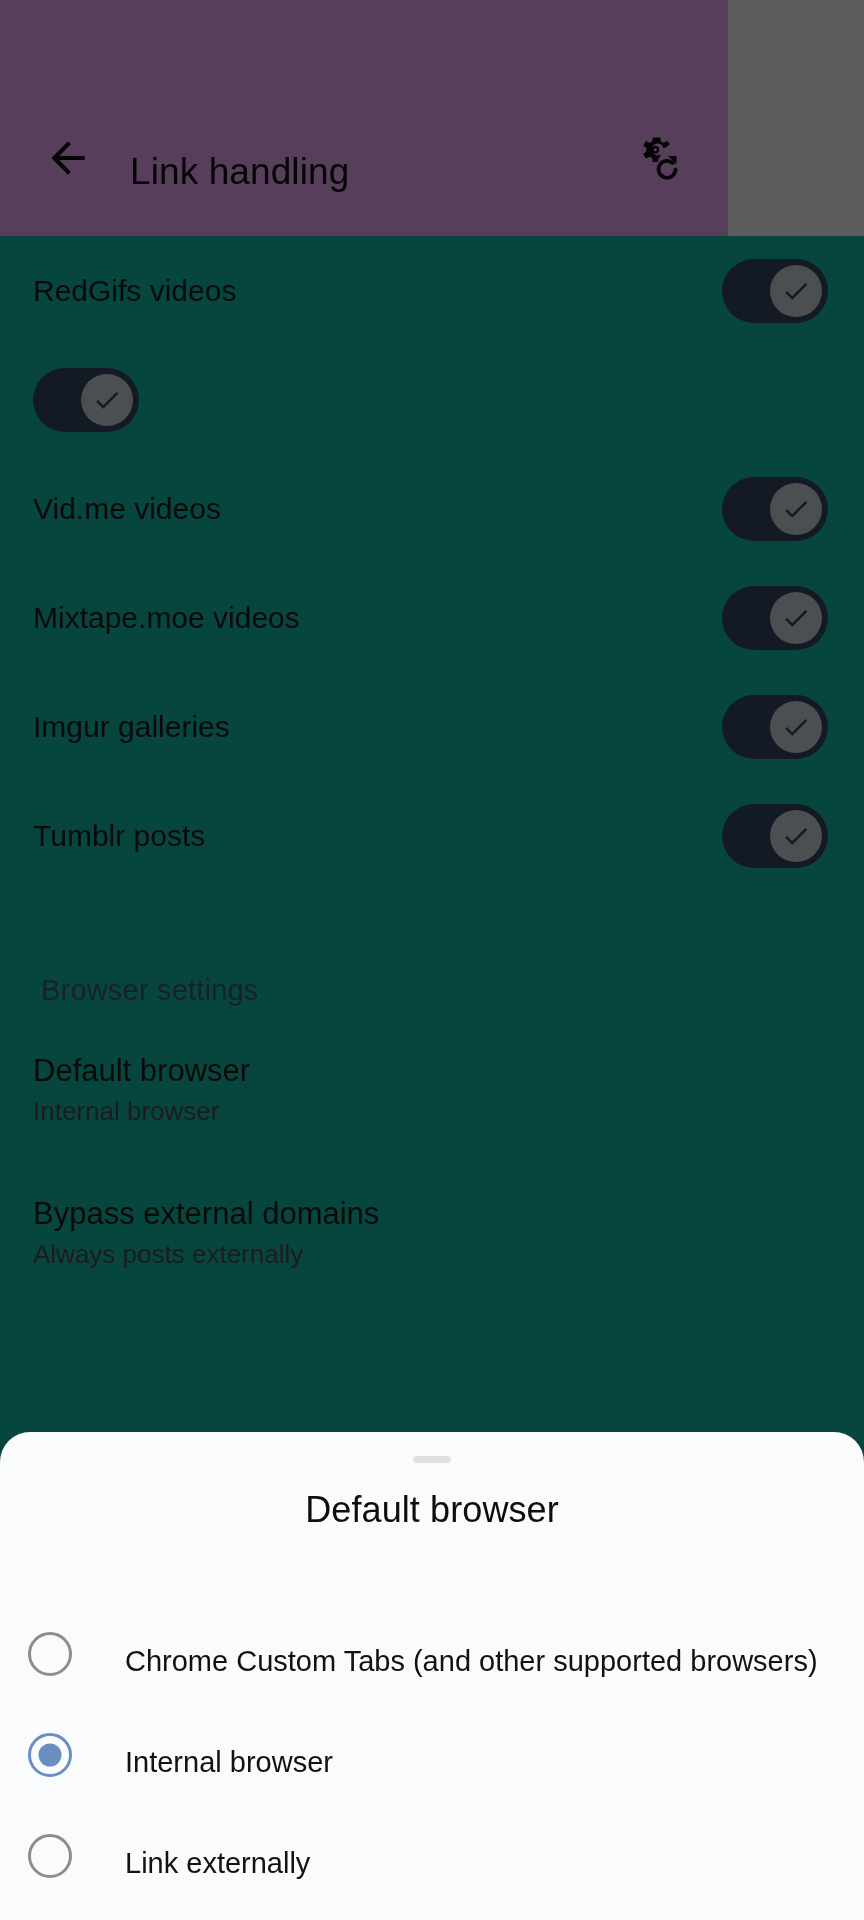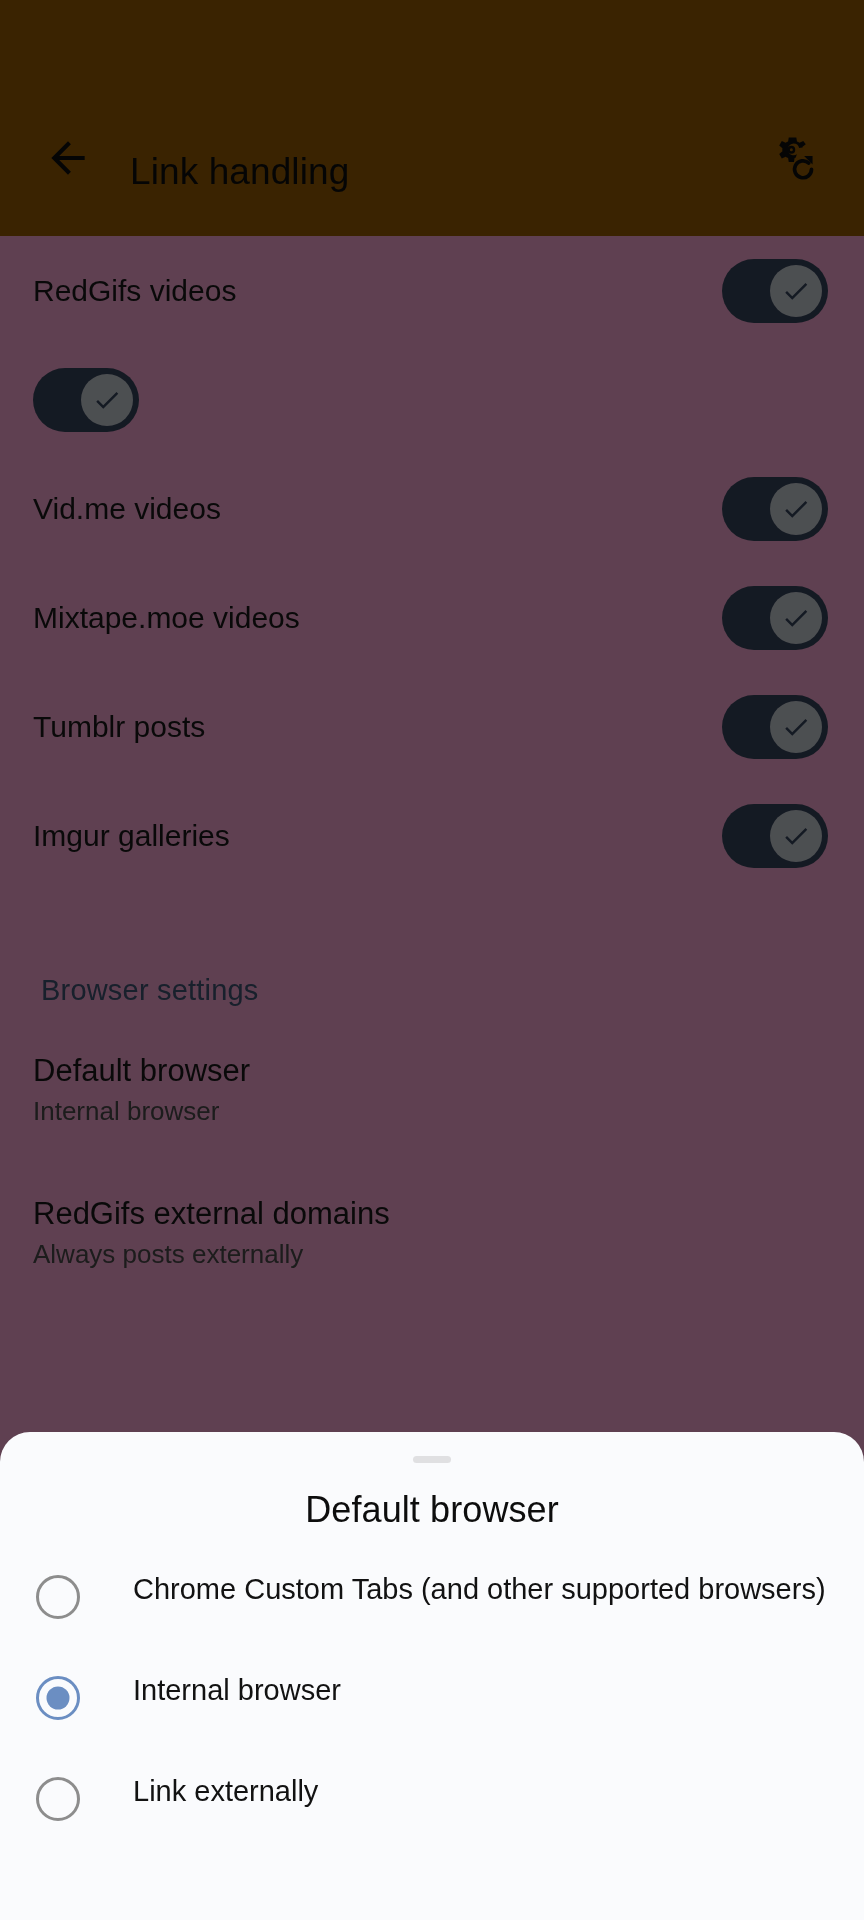--- a/index.html
+++ b/index.html
@@ -24,23 +24,23 @@
   
   #page {
     position:absolute;
     inset:0;
     background:#ffffff;
   }
 
   .appbar {
     position:absolute;
     top:0; left:0;
-    width:864px;
+    width:728px;
     height:236px;
-    background:#a16207;
+    background:#f0abfc;
     display:flex;
     align-items:flex-end;
     padding:0 0 46px 0;
   }
   .appbar-back {
     width:112px;
     height:64px;
     display:flex;
     align-items:center;
     justify-content:center;
@@ -61,21 +61,21 @@
     align-items:center;
     justify-content:center;
     margin-right:24px;
   }
 
   .content {
     position:absolute;
     top:236px; left:0;
     width:864px;
     height:1684px;
-    background:#f9a8d4;
+    background:#14b8a6;
   }
 
   
   .switch-row {
     position:relative;
     height:109px;
     display:flex;
     align-items:center;
     padding:0 36px 0 33px;
   }
@@ -179,22 +179,22 @@
     line-height:1;
     letter-spacing:0.1px;
   }
 
   .options {
     margin-top:47px;
   }
   .option-row {
     height:101px;
     display:flex;
-    align-items:flex-start;
-    padding-left:36px;
+    align-items:flex-end;
+    padding-left:28px;
   }
   .radio {
     width:44px;
     height:44px;
     border-radius:50%;
     border:3.5px solid #8d8d8d;
     flex:0 0 auto;
     position:relative;
     background:transparent;
   }
@@ -281,32 +281,32 @@
         <span class="switch">
           <span class="switch-thumb">
             <svg width="30" height="30" viewBox="0 0 24 24">
               <path d="M9 16.2 4.8 12l-1.4 1.4L9 19 21 7l-1.4-1.4z" fill="#36455c"></path>
             </svg>
           </span>
         </span>
       </div>
 
       <div class="switch-row">
+        <span class="switch-row-label">Imgur galleries</span>
+        <span class="switch">
+          <span class="switch-thumb">
+            <svg width="30" height="30" viewBox="0 0 24 24">
+              <path d="M9 16.2 4.8 12l-1.4 1.4L9 19 21 7l-1.4-1.4z" fill="#36455c"></path>
+            </svg>
+          </span>
+        </span>
+      </div>
+
+      <div class="switch-row">
         <span class="switch-row-label">Tumblr posts</span>
-        <span class="switch">
-          <span class="switch-thumb">
-            <svg width="30" height="30" viewBox="0 0 24 24">
-              <path d="M9 16.2 4.8 12l-1.4 1.4L9 19 21 7l-1.4-1.4z" fill="#36455c"></path>
-            </svg>
-          </span>
-        </span>
-      </div>
-
-      <div class="switch-row">
-        <span class="switch-row-label">Imgur galleries</span>
         <span class="switch">
           <span class="switch-thumb">
             <svg width="30" height="30" viewBox="0 0 24 24">
               <path d="M9 16.2 4.8 12l-1.4 1.4L9 19 21 7l-1.4-1.4z" fill="#36455c"></path>
             </svg>
           </span>
         </span>
       </div>
 
       <div class="spacer-lg"></div>
@@ -314,21 +314,21 @@
       <div class="section-header">Browser settings</div>
 
       <div class="setting-row">
         <div class="setting-title">Default browser</div>
         <div class="setting-sub">Internal browser</div>
       </div>
 
       <div class="spacer-md"></div>
 
       <div class="setting-row">
-        <div class="setting-title">RedGifs external domains</div>
+        <div class="setting-title">Bypass external domains</div>
         <div class="setting-sub">Always posts externally</div>
       </div>
 
       <div class="spacer-lg"></div>
 
 
     </div>
   </div>
 
   <div id="scrim">

